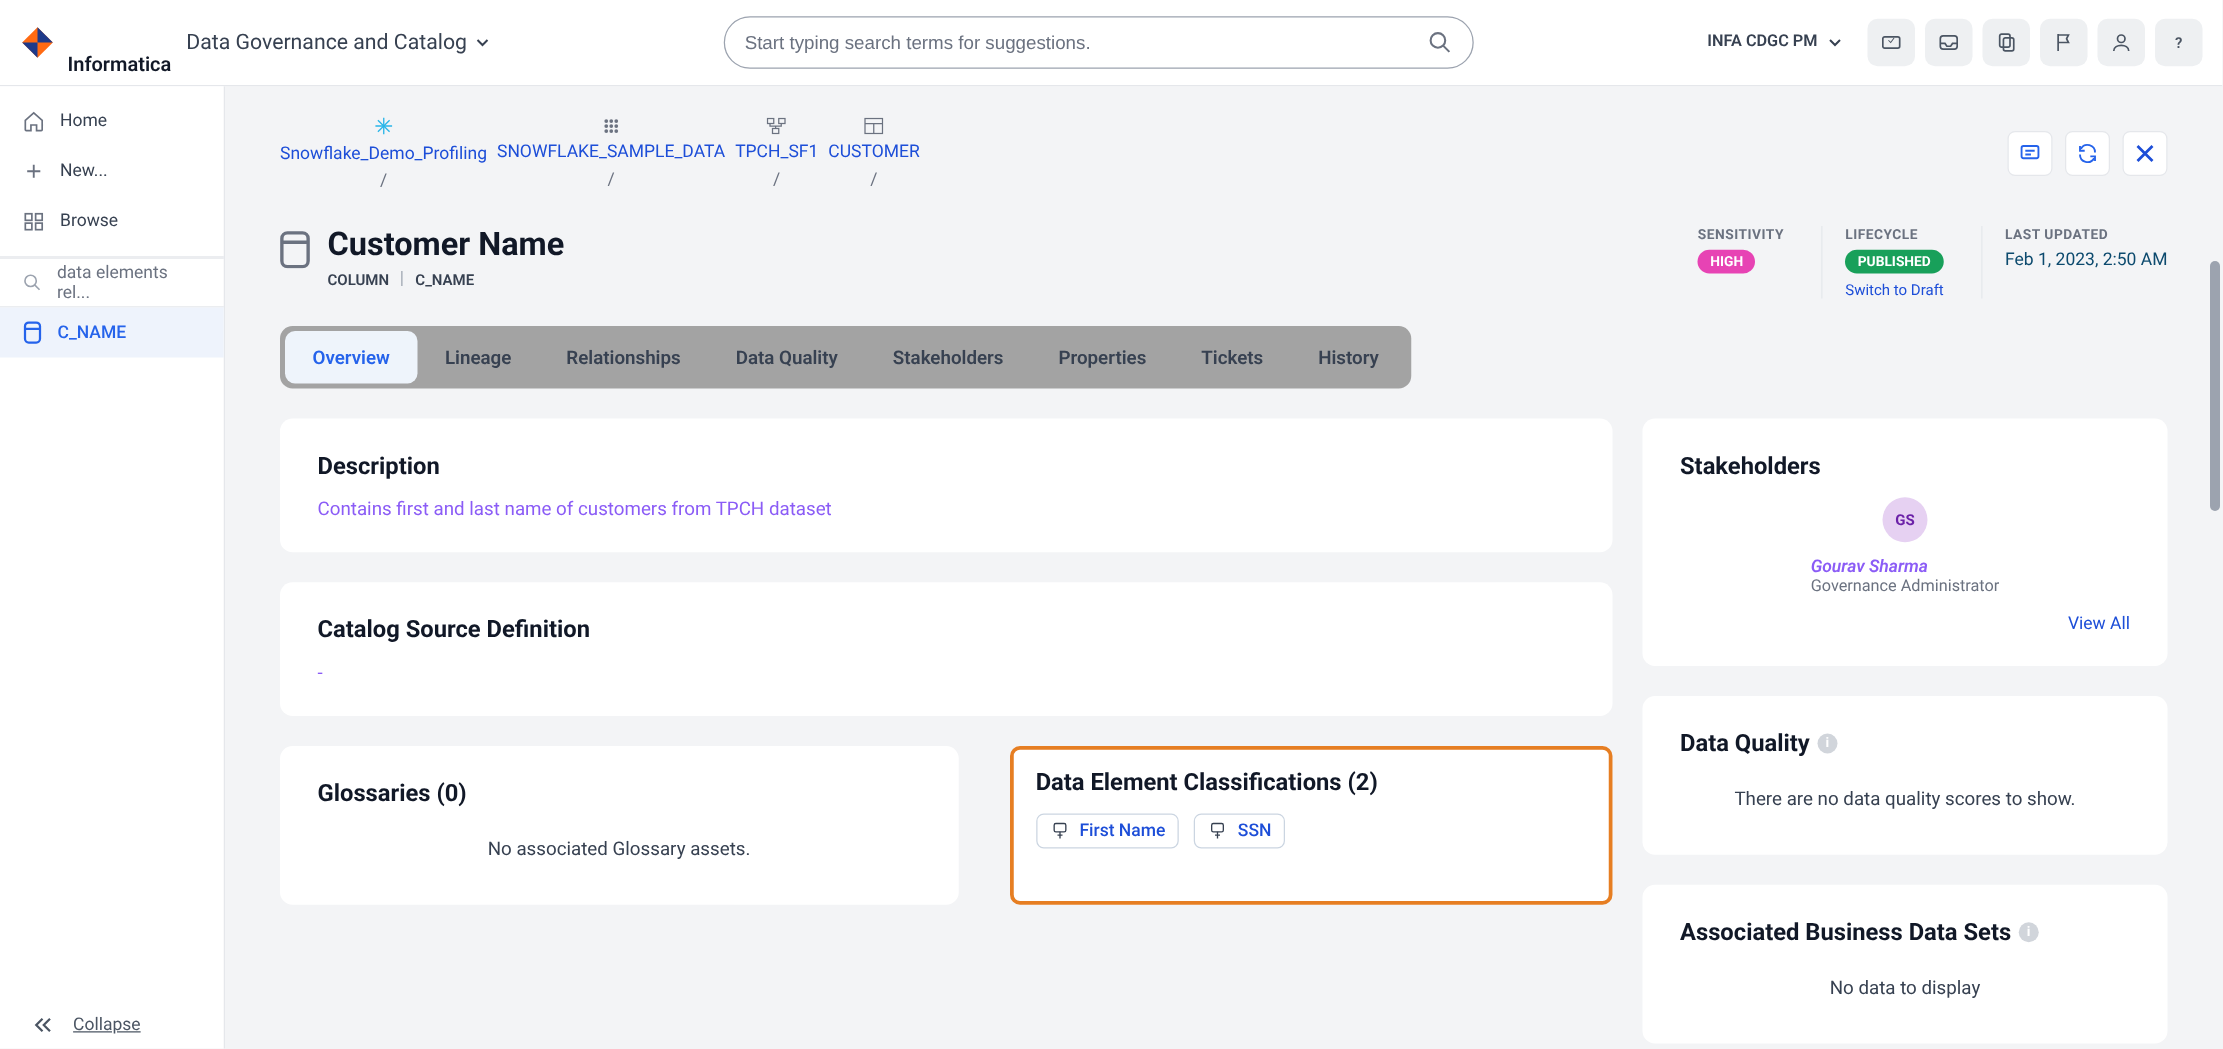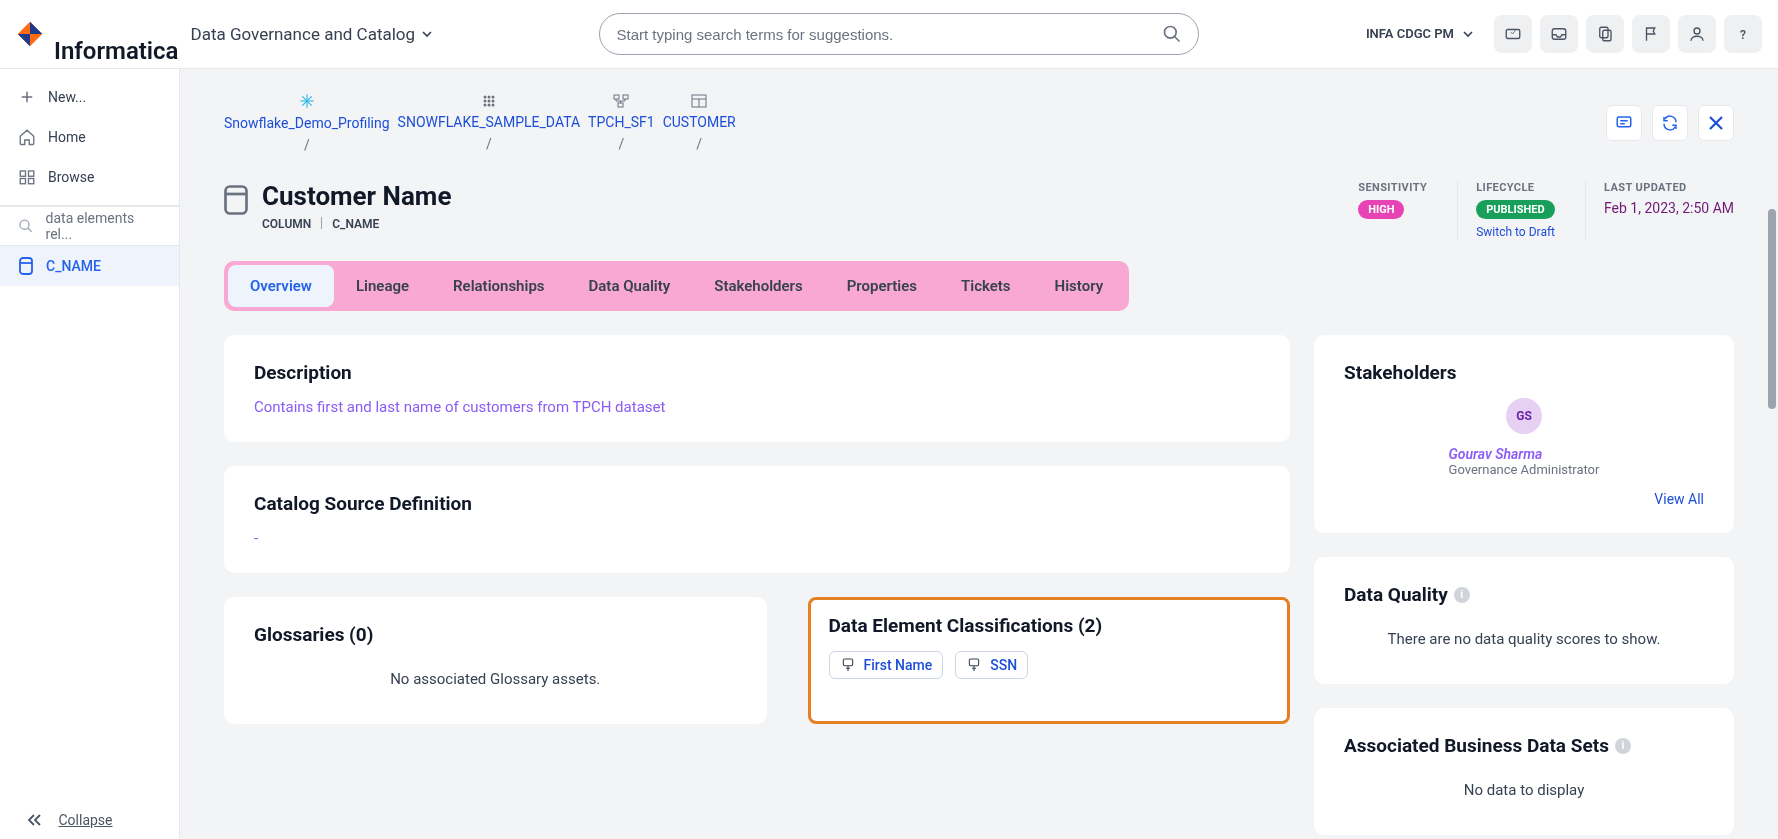--- a/index.html
+++ b/index.html
@@ -2,21 +2,21 @@
 <html><head>
 <meta charset="utf-8">
 <style>
   * { box-sizing: border-box; margin: 0; padding: 0; }
   body { font-family: -apple-system, BlinkMacSystemFont, "Segoe UI", Roboto, Arial, sans-serif; font-size: 14px; color: #1f2937; background: #f3f4f6; overflow: hidden; }
 
   
   .top-header { height: 69px; background: #fff; border-bottom: 1px solid #e5e7eb; display: flex; align-items: center; padding: 0 16px; gap: 12px; }
   .logo-block { display: flex; align-items: center; gap: 10px; }
   .logo-mark { width: 28px; height: 28px; }
-  .brand { font-size: 24px; font-weight: 600; color: #111827; margin-top: 34px; }
+  .brand { font-size: 16px; font-weight: 600; color: #111827; margin-top: 34px; }
   .product-name { font-size: 17px; color: #374151; display: flex; align-items: center; gap: 6px; }
   .search-wrap { flex: 1; display: flex; justify-content: center; }
   .search-box { width: 600px; height: 42px; border: 1px solid #9ca3af; border-radius: 999px; display: flex; align-items: center; padding: 0 16px; gap: 10px; color: #6b7280; }
   .search-box input { border: none; outline: none; flex: 1; font-size: 15px; color: #374151; background: transparent; }
   .search-box input::placeholder { color: #6b7280; }
   .org-block { display: flex; align-items: center; gap: 8px; margin-right: 8px; }
   .org-txt { font-size: 13px; font-weight: 600; color: #374151; line-height: 1.2; max-width: 90px; }
   .hdr-icons { display: flex; gap: 8px; }
   .hdr-icon { width: 38px; height: 38px; background: #eef0f2; border-radius: 8px; display: flex; align-items: center; justify-content: center; color: #4b5563; }
 
@@ -56,24 +56,24 @@
   .sub-line { display: flex; gap: 10px; margin-top: 6px; font-size: 12px; color: #374151; font-weight: 600; }
   .sub-sep { width: 1px; height: 12px; background: #9ca3af; }
   .meta-right { display: flex; gap: 30px; }
   .meta-block { display: flex; flex-direction: column; gap: 6px; border-left: 1px solid #e5e7eb; padding-left: 18px; }
   .meta-block:first-child { border-left: none; padding-left:0;}
   .meta-label { font-size: 11px; font-weight: 700; color: #6b7280; letter-spacing: 0.4px; }
   .badge { display: inline-block; padding: 3px 10px; border-radius: 999px; font-size: 11px; font-weight: 700; width: fit-content; }
   .badge-high { background: #e743b4; color: #fff; }
   .badge-pub { background: #18a05a; color: #fff; }
   .link-sm { font-size: 12px; color: #1d4ed8; cursor: pointer; }
-  .ts { font-size: 14px; color: #701a75; }
-
-  
-  .tabs { display: flex; background: #f9a8d4; border-radius: 10px; margin-top: 22px; padding: 4px; width: fit-content; }
+  .ts { font-size: 14px; color: #0c4a6e; }
+
+  
+  .tabs { display: flex; background: #a3a3a3; border-radius: 10px; margin-top: 22px; padding: 4px; width: fit-content; }
   .tab { padding: 12px 22px; font-size: 15px; font-weight: 600; color: #374151; cursor: pointer; border-radius: 8px; }
   .tab.active { background: #eef4fb; color: #2563eb; }
 
   
   .content-cols { display: flex; gap: 24px; margin-top: 24px; }
   .col-l { flex: 1; display: flex; flex-direction: column; gap: 24px; }
   .col-r { width: 420px; display: flex; flex-direction: column; gap: 24px; }
 
   .card { background: #fff; border-radius: 10px; padding: 26px 30px; }
   .card h3 { font-size: 19px; font-weight: 700; color: #111827; margin-bottom: 14px; }
@@ -169,29 +169,29 @@
       </div>
   </div>
 </div>
 
 <div class="shell">
 
   <div class="sidebar">
     <div class="side-top">
       <div class="side-item">
         <svg width="18" height="18" viewBox="0 0 24 24">
+            <path d="M3 11l9-8 9 8v10a1 1 0 01-1 1h-5v-6h-6v6H4a1 1 0 01-1-1V11z" stroke="#6b7280" stroke-width="1.8" fill="none"></path>
+          </svg>
+        <span>Home</span>
+      </div>
+      <div class="side-item">
+        <svg width="18" height="18" viewBox="0 0 24 24">
             <path d="M12 5v14M5 12h14" stroke="#6b7280" stroke-width="2"></path>
           </svg>
         <span>New...</span>
-      </div>
-      <div class="side-item">
-        <svg width="18" height="18" viewBox="0 0 24 24">
-            <path d="M3 11l9-8 9 8v10a1 1 0 01-1 1h-5v-6h-6v6H4a1 1 0 01-1-1V11z" stroke="#6b7280" stroke-width="1.8" fill="none"></path>
-          </svg>
-        <span>Home</span>
       </div>
       <div class="side-item">
         <svg width="18" height="18" viewBox="0 0 24 24">
             <rect x="3" y="4" width="7" height="7" stroke="#6b7280" stroke-width="1.8" fill="none"></rect>
             <rect x="14" y="4" width="7" height="7" stroke="#6b7280" stroke-width="1.8" fill="none"></rect>
             <rect x="3" y="14" width="7" height="7" stroke="#6b7280" stroke-width="1.8" fill="none"></rect>
             <rect x="14" y="14" width="7" height="7" stroke="#6b7280" stroke-width="1.8" fill="none"></rect>
           </svg>
         <span>Browse</span>
       </div>

